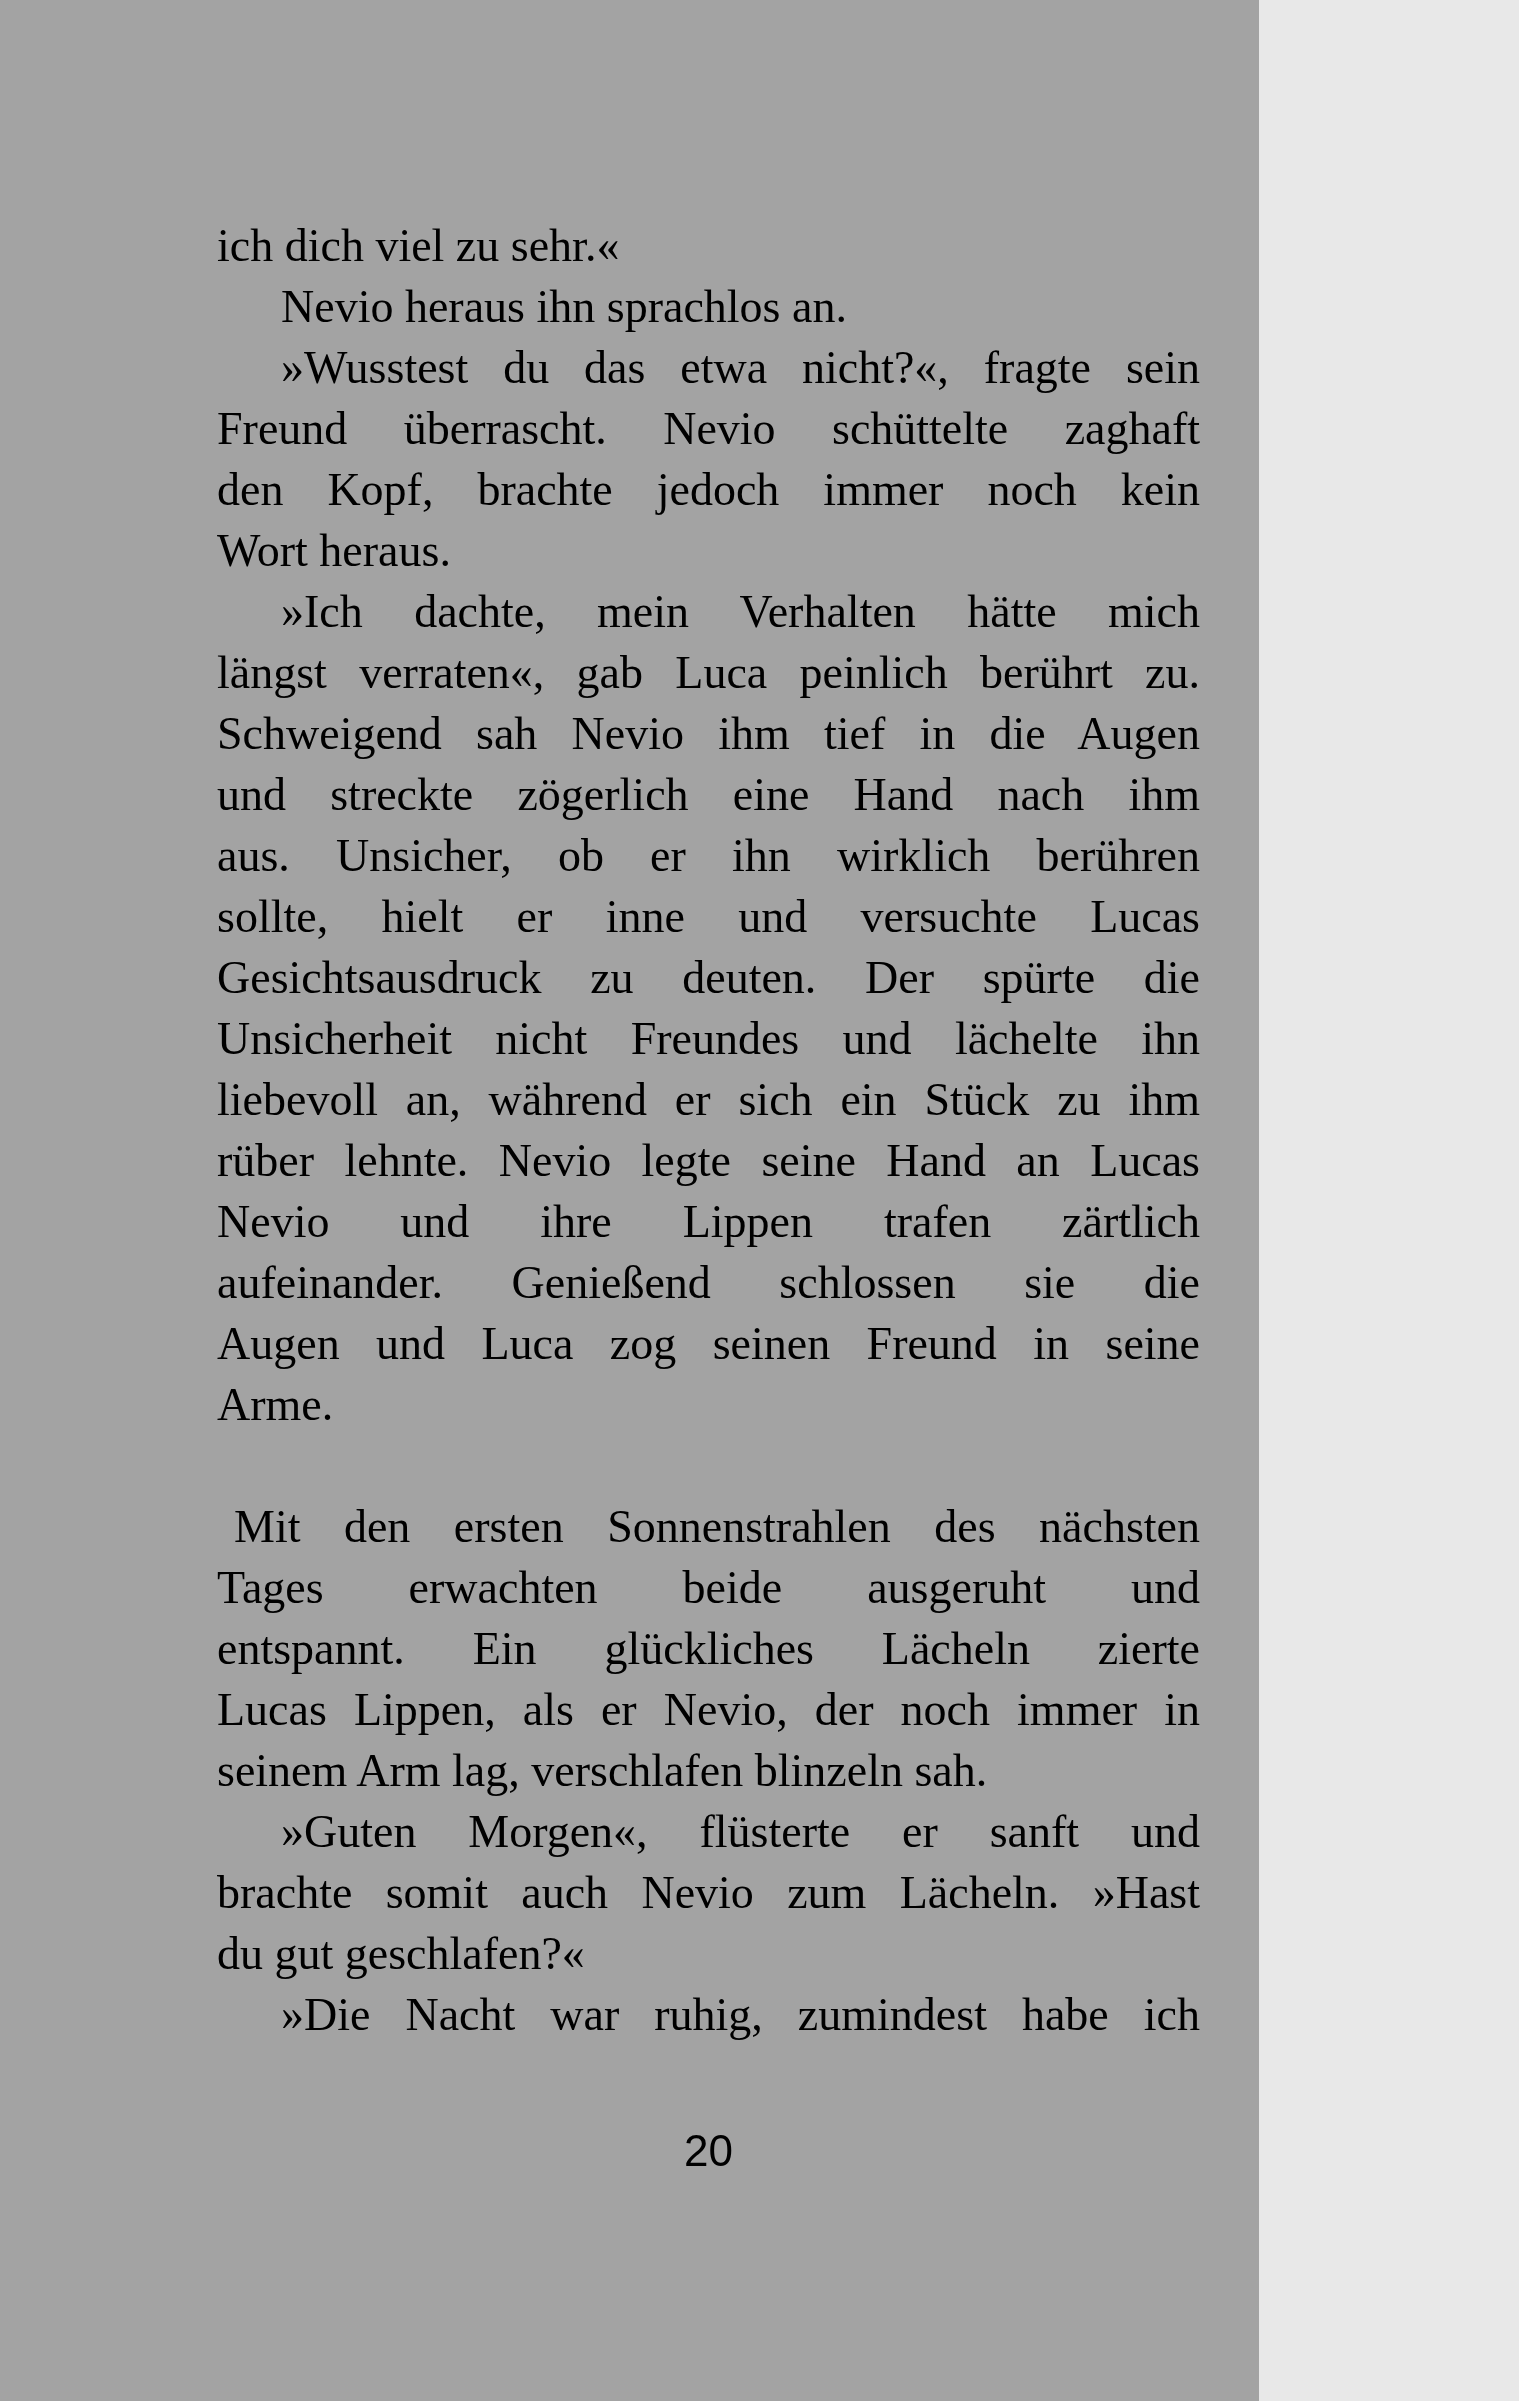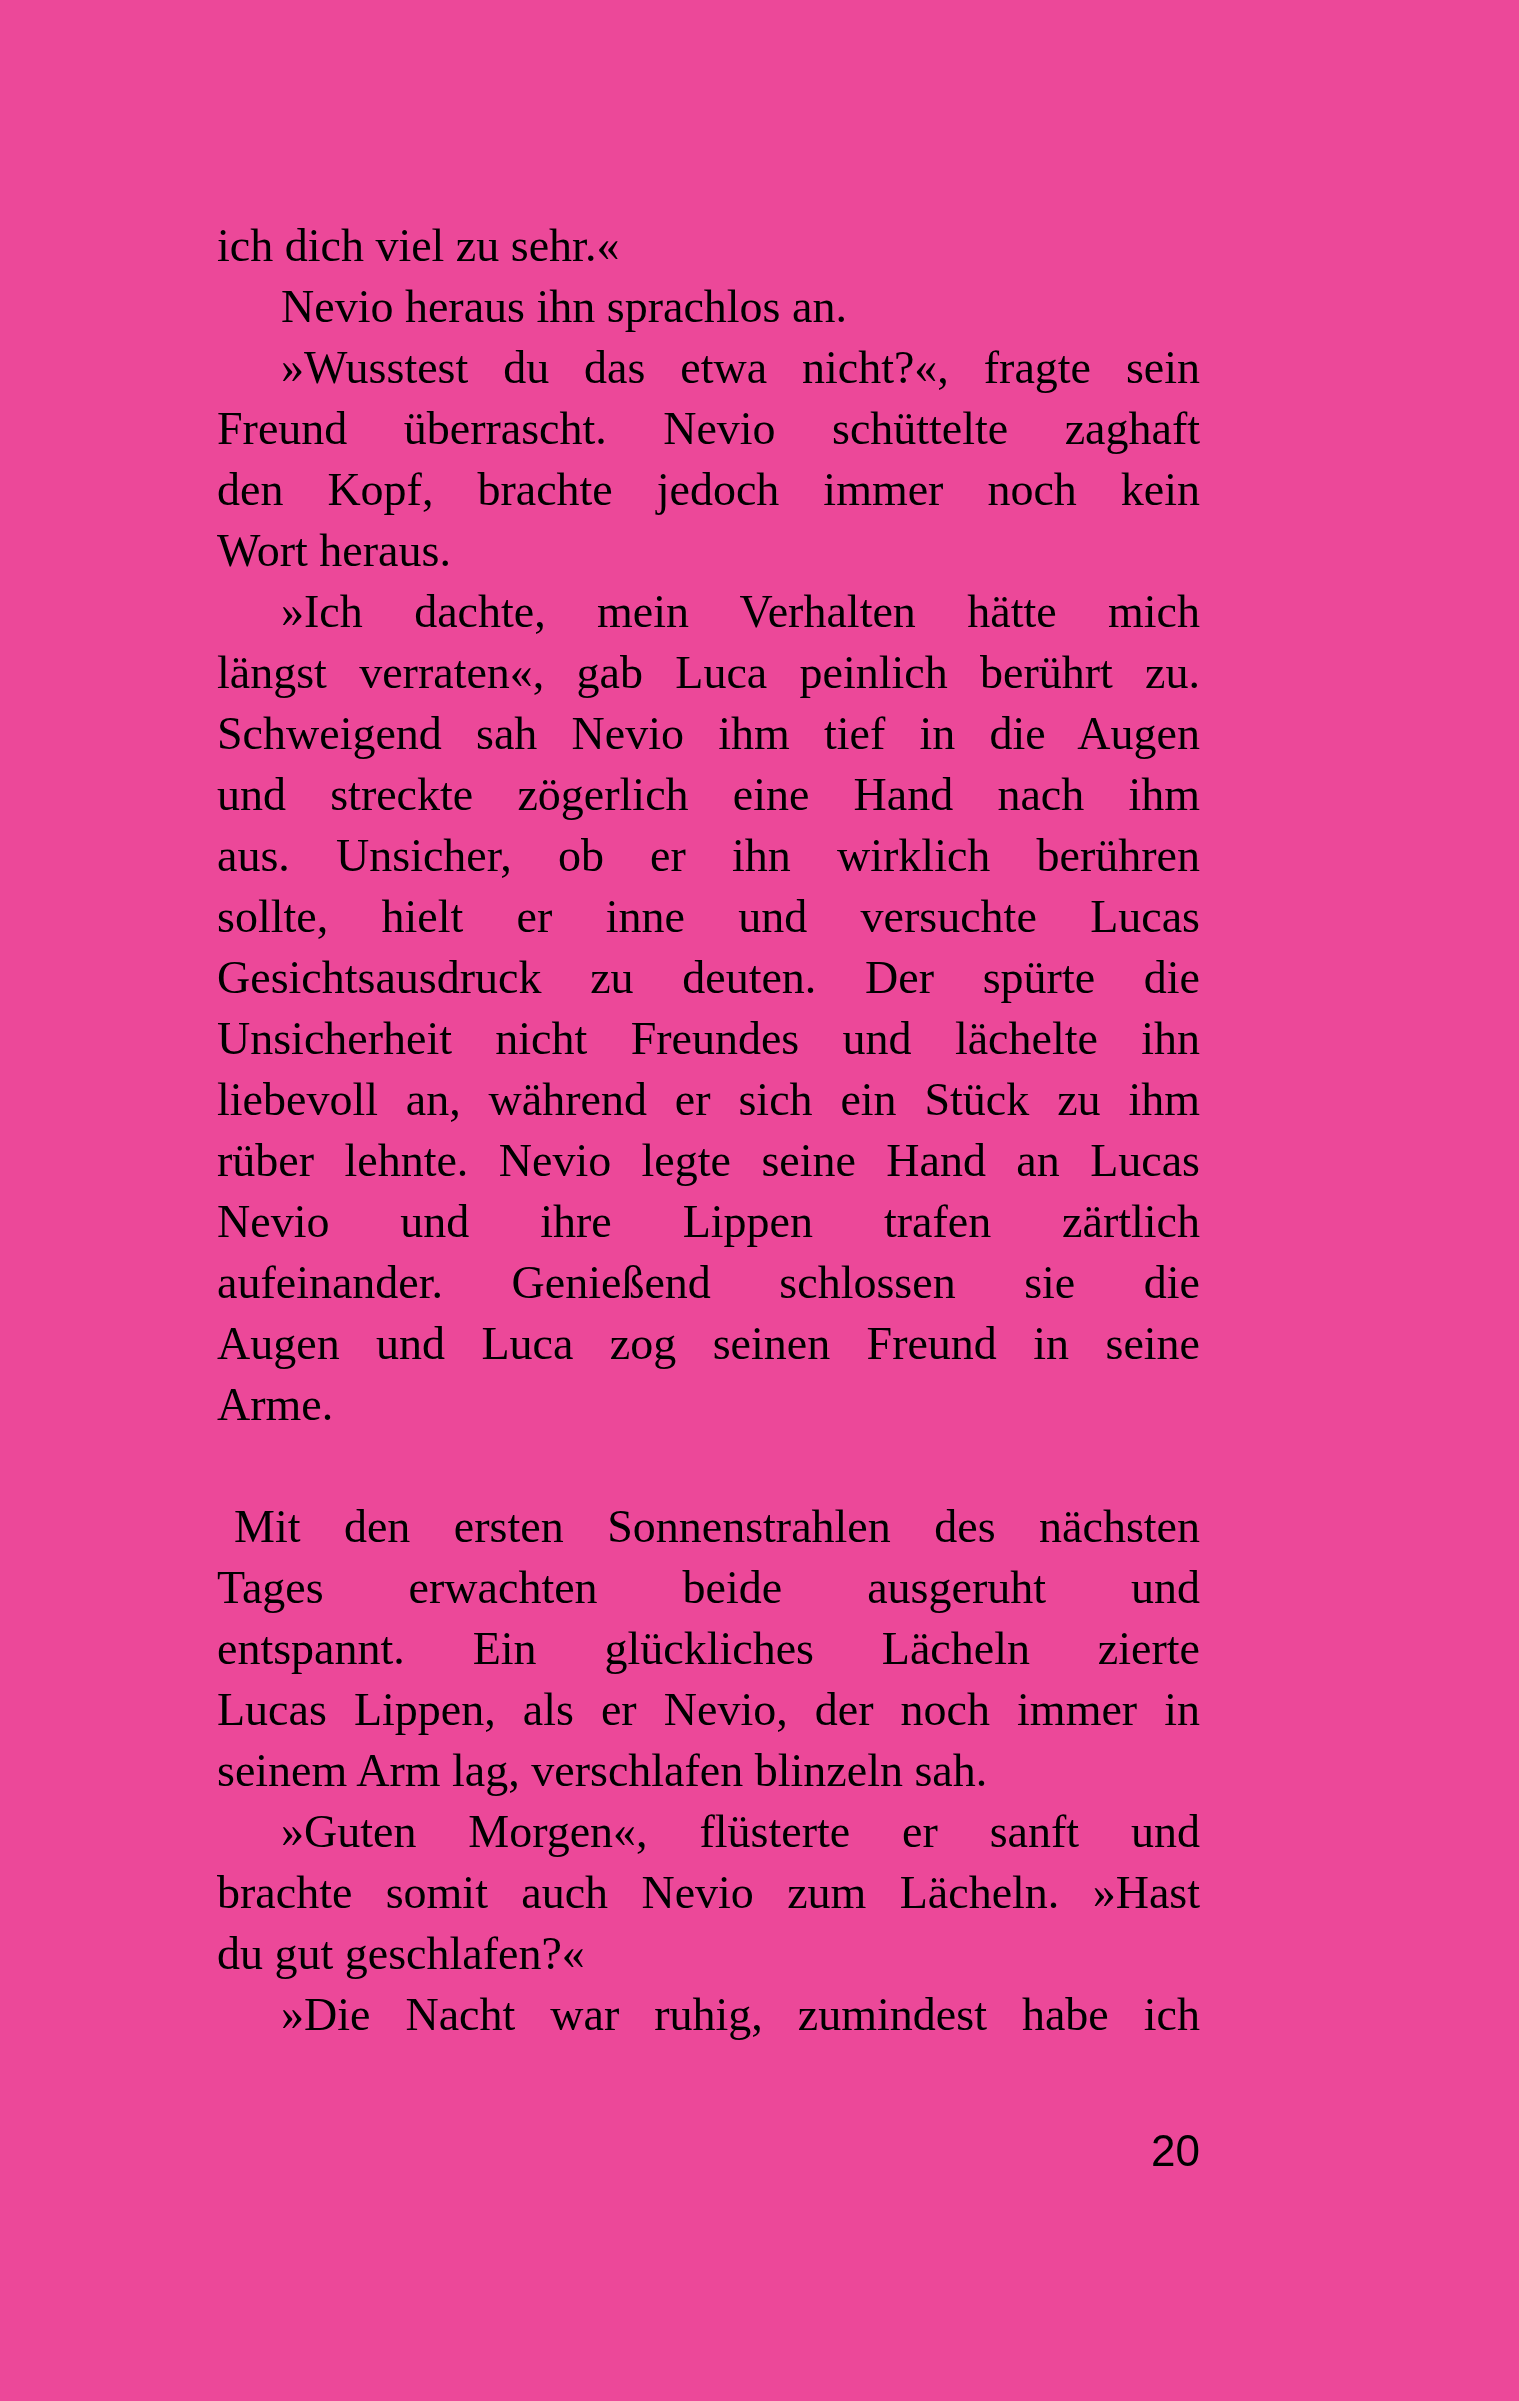--- a/index.html
+++ b/index.html
@@ -2,23 +2,23 @@
 <html style="font-size:8.6px"><head>
 <meta charset="utf-8">
 <style>
   html, body {
     margin: 0;
     padding: 0;
     background: #e8e8e8;
   }
   .page {
     position: relative;
-    width: 1519px;
+    width: 1259px;
     height: 2401px;
-    background: #ec4899;
+    background: #a3a3a3;
     color: #000000;
     font-family: "Liberation Serif", "DejaVu Serif", serif;
     font-size: 46px;
     overflow: hidden;
   }
   .textblock {
     position: absolute;
     left: 217px;
     top: 215px;
     width: 983px;
@@ -38,21 +38,21 @@
   }
   .line.gap {
     margin-top: 61px;
     margin-left: 17px;
   }
   .pagenum {
     position: absolute;
     left: 217px;
     top: 2129px;
     width: 983px;
-    text-align: right;
+    text-align: center;
     font-family: "Liberation Sans", "DejaVu Sans", sans-serif;
     font-size: 44px;
     line-height: 44px;
   }
 </style>
 </head>
 <body>
 
 <div class="page">
   <div class="textblock">

